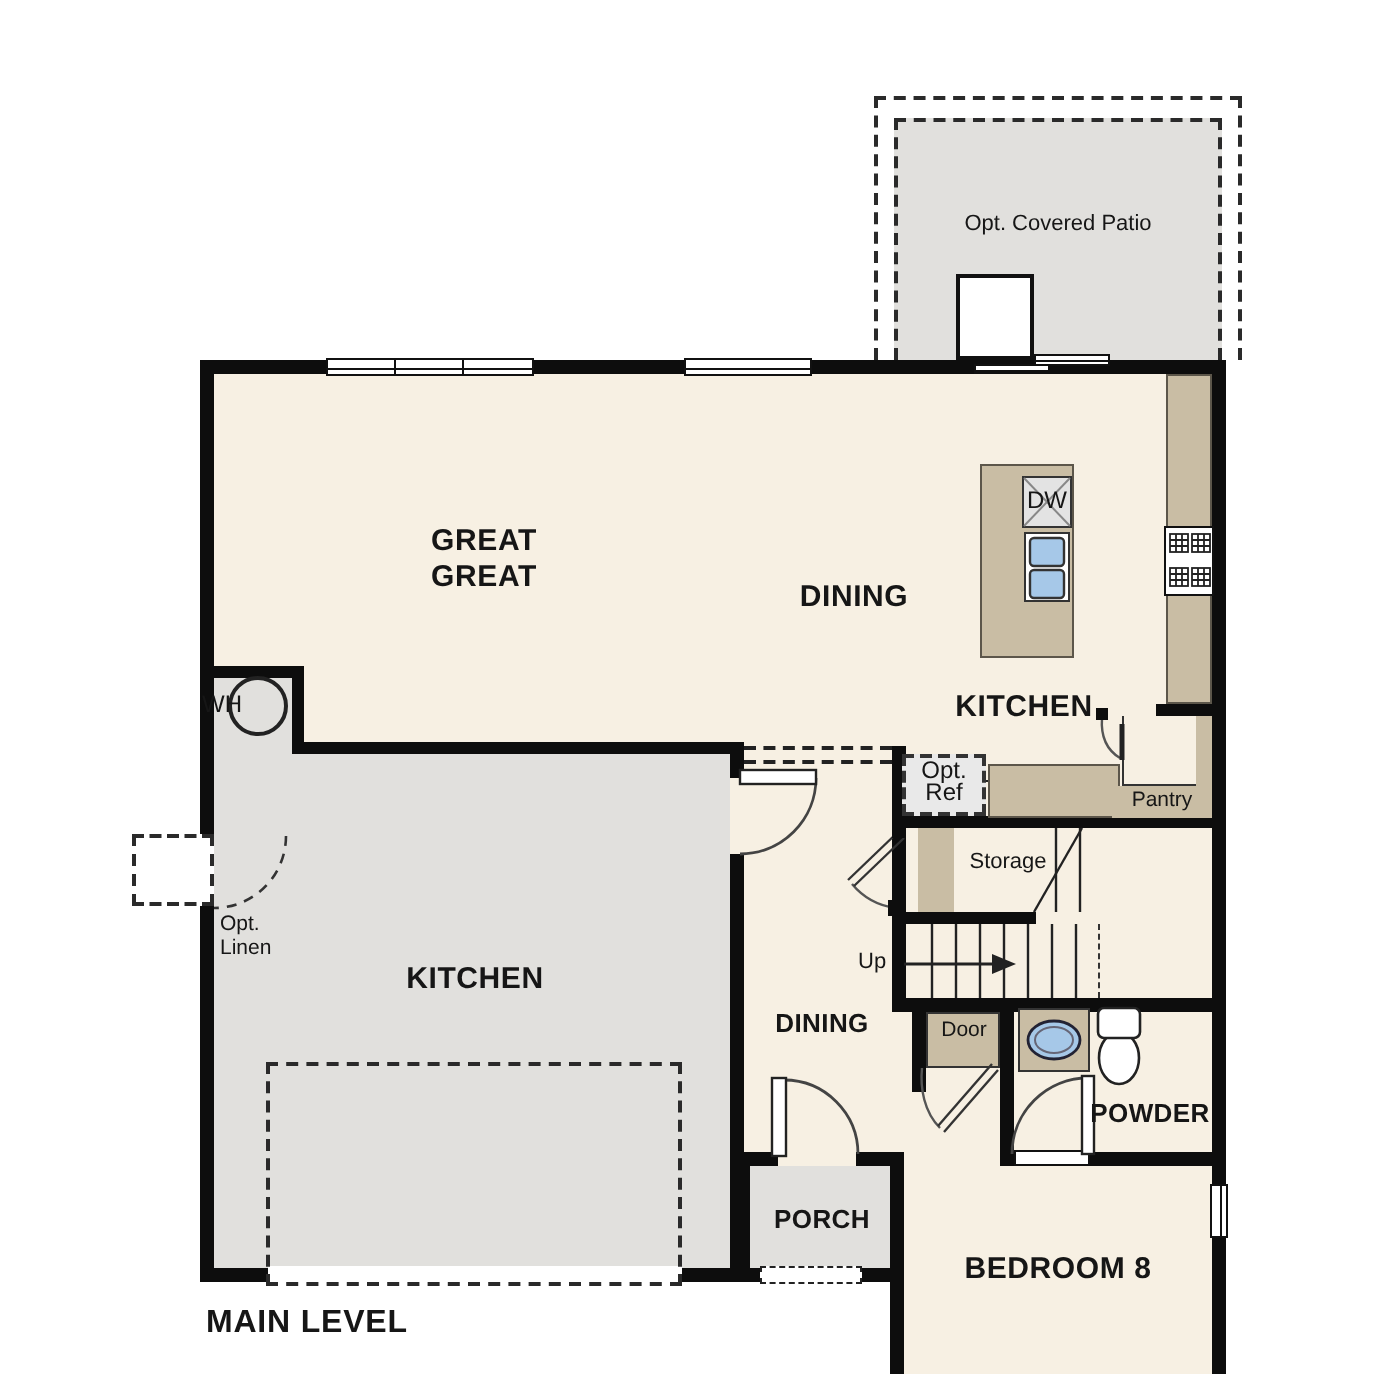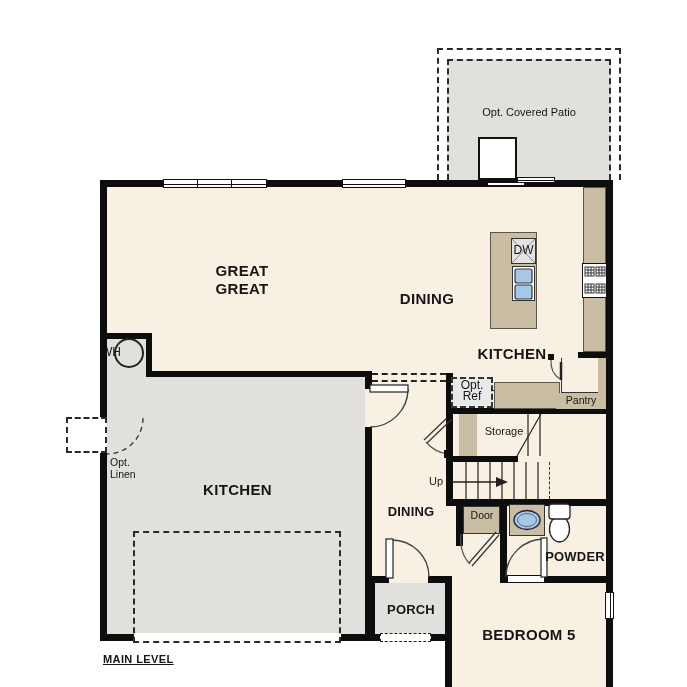--- a/index.html
+++ b/index.html
@@ -17,21 +17,21 @@
   .window.v::before{left:50%;top:0;bottom:0;right:auto;border-top:none;border-left:1px solid #111;}
   .dash-h{position:absolute;height:0;border-top:2px dashed #222;}
   .dash-v{position:absolute;width:0;border-left:2px dashed #333;}
   .dashbox{position:absolute;border:2px dashed #2a2a2a;}
   .nobottom{border-bottom:none;}
   .lbl{position:absolute;color:#161616;white-space:nowrap;}
   .room{font-weight:bold;font-size:15px;letter-spacing:.3px;text-align:center;line-height:18px;}
   .small{font-size:11px;line-height:12px;}
   .tiny{font-size:12px;line-height:11px;}
   .md{font-weight:bold;font-size:13px;letter-spacing:.2px;text-align:center;}
-  .title{font-weight:bold;font-size:11px;letter-spacing:.4px;text-decoration:underline;}
+  .title{font-weight:bold;font-size:16px;letter-spacing:.4px;}
   .ctr{text-align:center;}
   svg{position:absolute;left:0;top:0;pointer-events:none;}
 </style>
 </head>
 <body>
 
 <div id="plan">
 
   <div class="f gray" style="left:447px;top:19px;width:164px;height:121px;"></div>
   <div class="f cream" style="left:107px;top:147px;width:499px;height:447px;"></div>
@@ -202,21 +202,21 @@
   </div>
   <div class="lbl room" style="left:386px;top:250px;width:82px;">DINING</div>
   <div class="lbl room" style="left:461px;top:305px;width:102px;">KITCHEN</div>
   <div class="lbl room" style="left:174px;top:441px;width:127px;">
     <div>KITCHEN</div>
   </div>
   <div class="lbl md" style="left:384px;top:464px;width:54px;">DINING</div>
   <div class="lbl md" style="left:380px;top:562px;width:62px;">PORCH</div>
   <div class="lbl md" style="left:538px;top:509px;width:74px;">POWDER</div>
   <div class="lbl room" style="left:450px;top:586px;width:158px;">
-    <div>BEDROOM 5</div>
+    <div>BEDROOM 8</div>
   </div>
   <div class="lbl title" style="left:103px;top:613px;">MAIN LEVEL</div>
 
   <div class="lbl tiny ctr" style="left:557px;top:355px;width:48px;font-size:10.5px;">Pantry</div>
   <div class="lbl small ctr" style="left:478px;top:385px;width:52px;">Storage</div>
   <div class="lbl small" style="left:429px;top:435px;width:22px;">Up</div>
   <div class="lbl tiny ctr" style="left:462px;top:470px;width:40px;font-size:10.5px;">Door</div>
   <div class="lbl tiny ctr" style="left:96px;top:307px;width:30px;">WH</div>
   <div class="lbl tiny ctr" style="left:510px;top:205px;width:27px;">DW</div>
   <div class="lbl tiny ctr" style="left:451px;top:340px;width:42px;">

